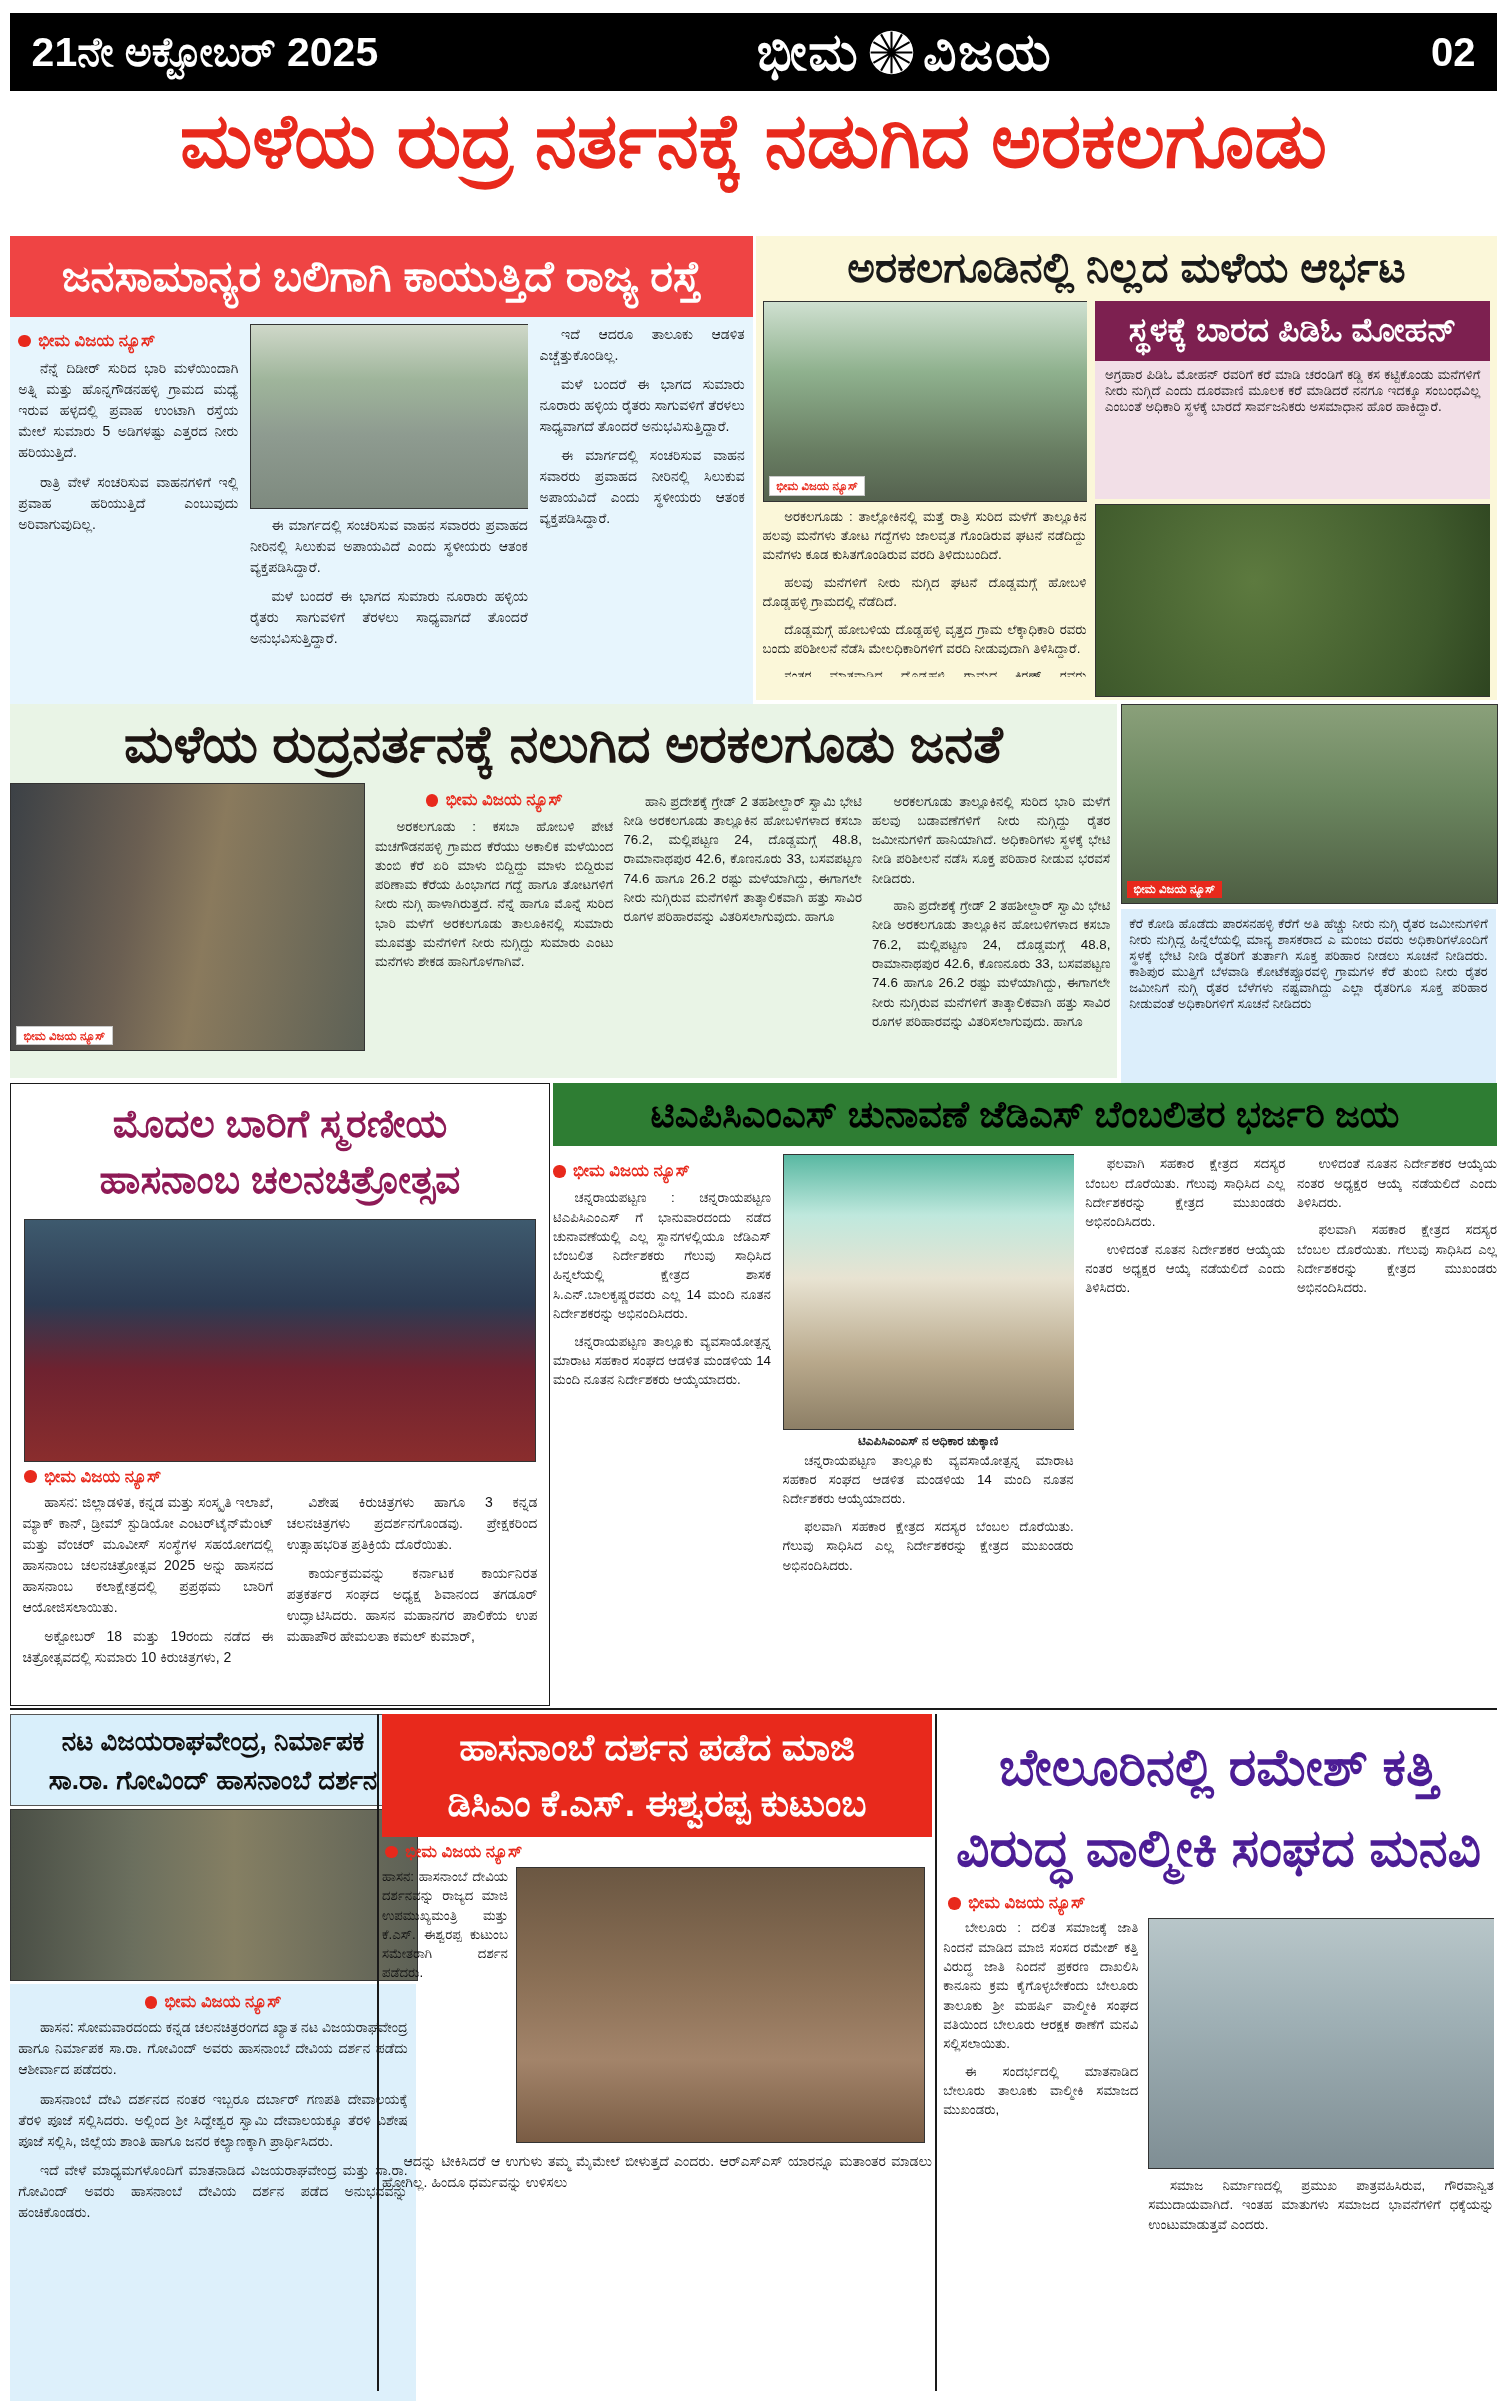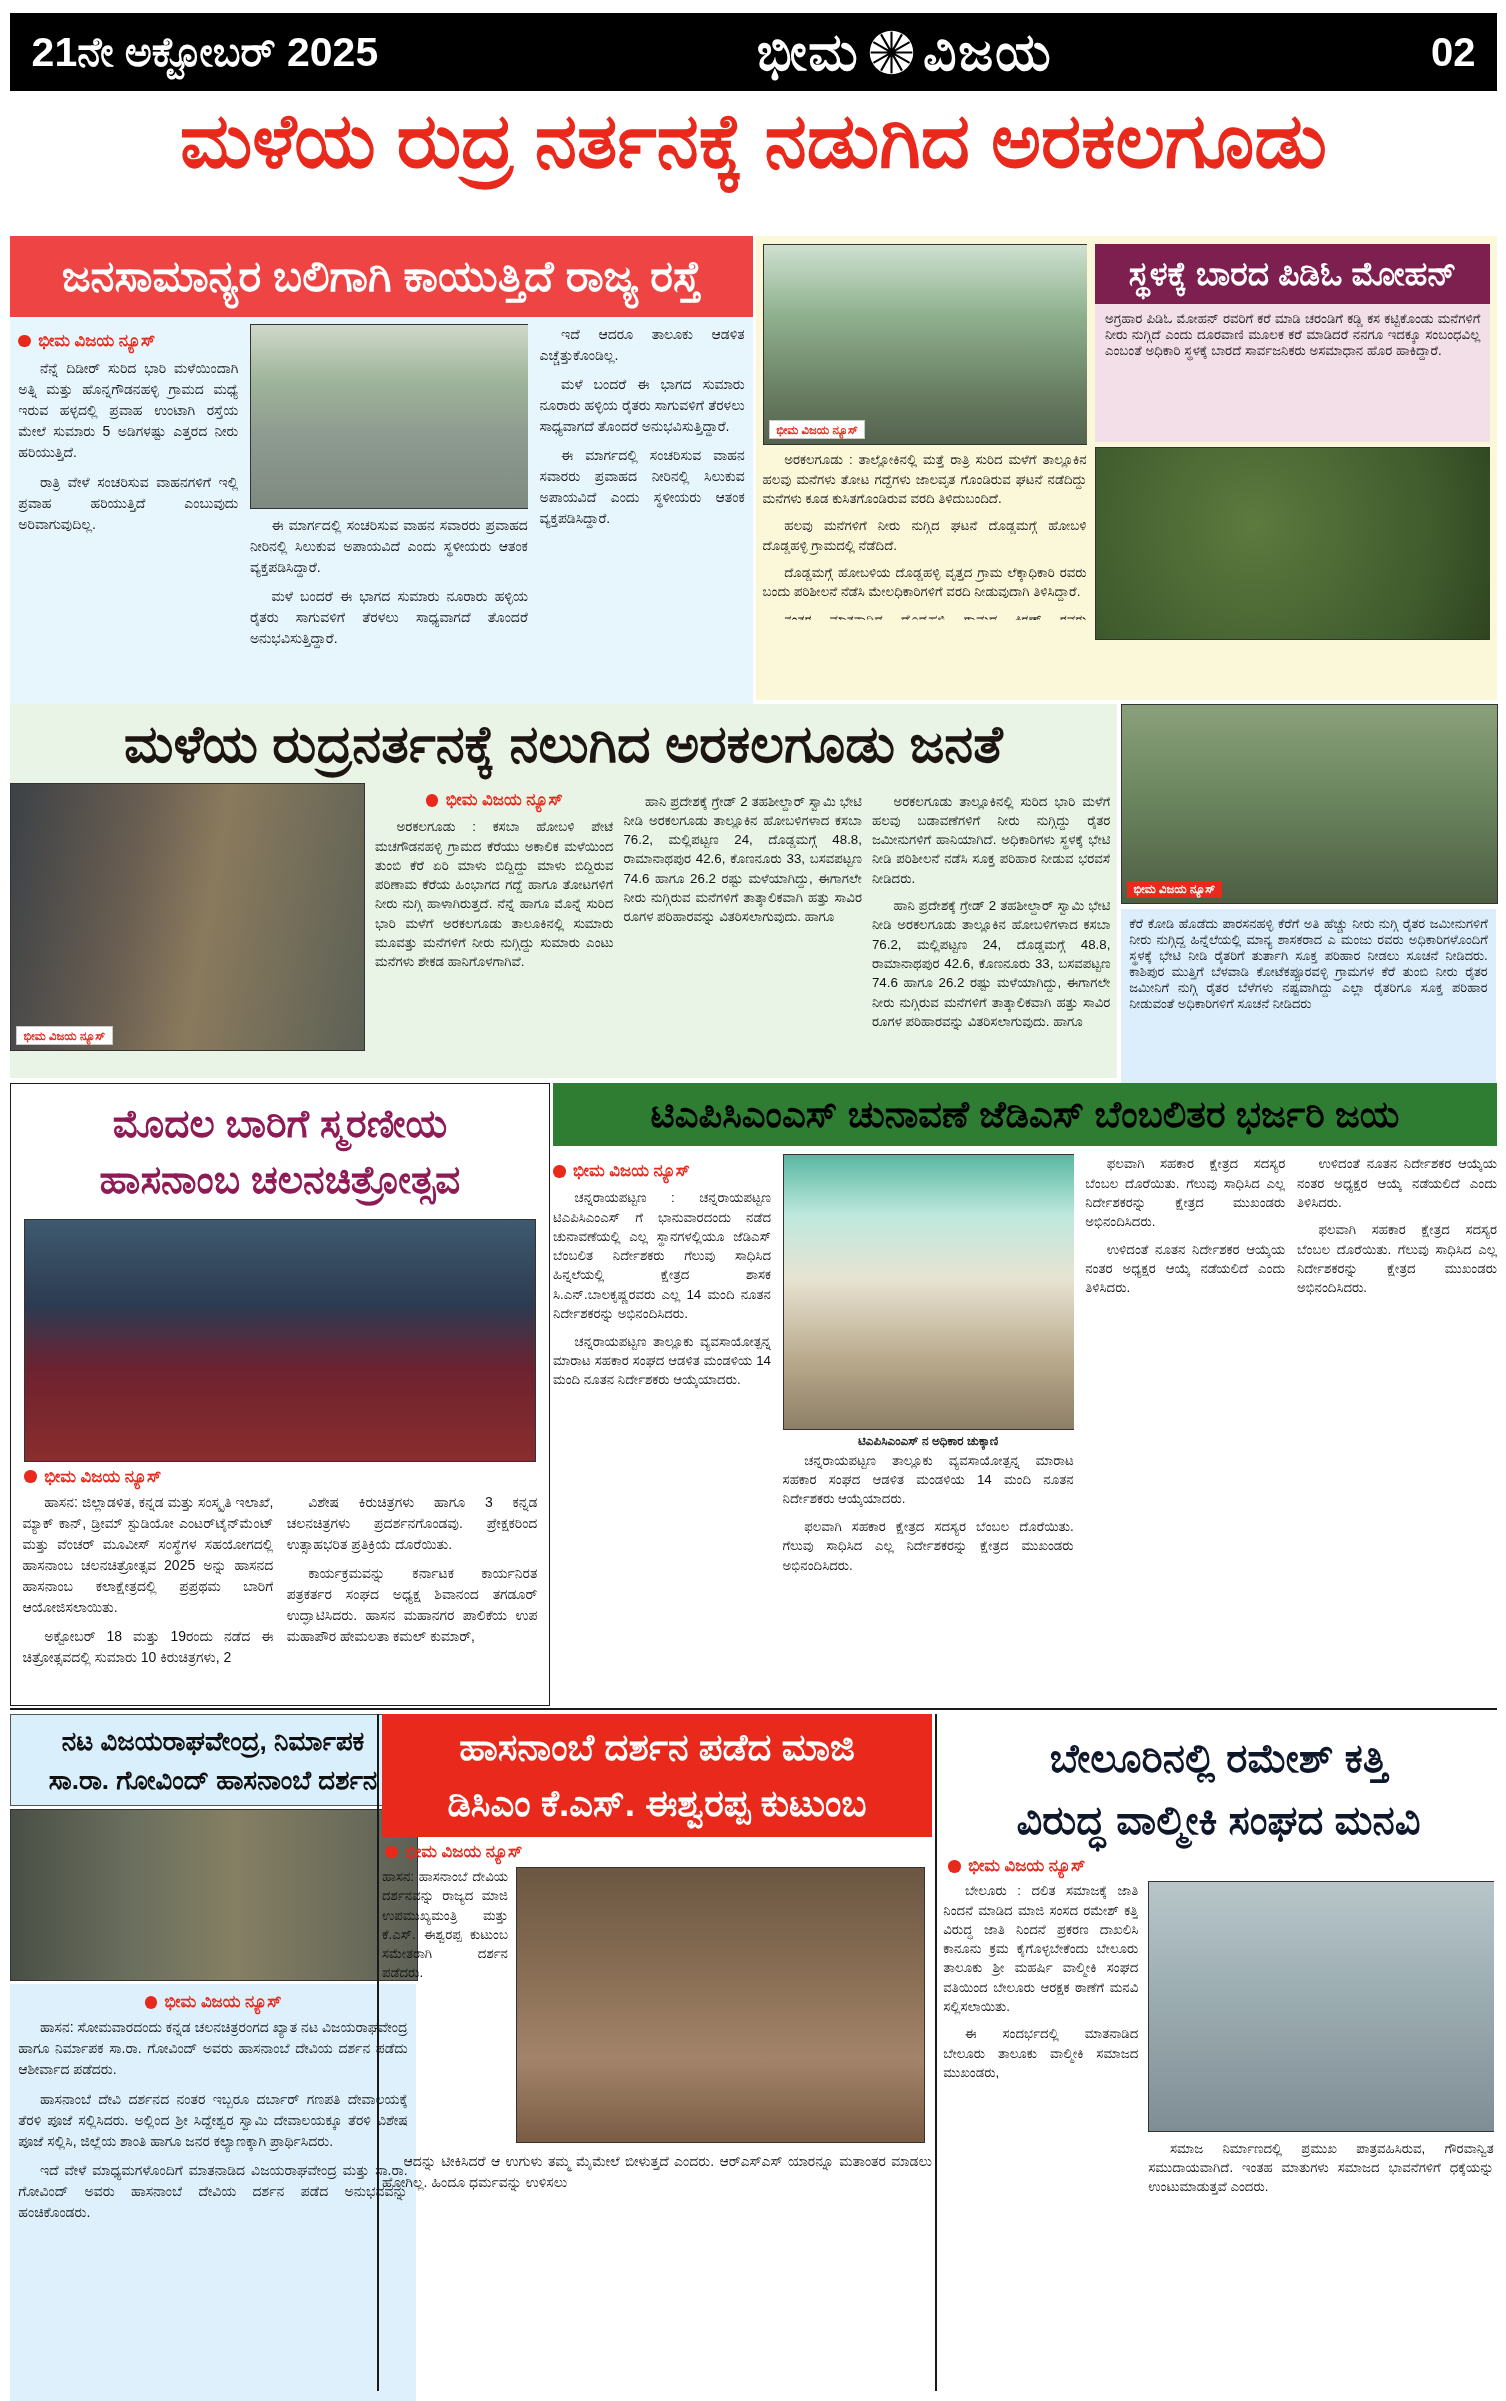--- a/index.html
+++ b/index.html
@@ -44,21 +44,21 @@
   .festbox{border:1.7px solid #1a1a1a;background:#fff;overflow:hidden;}
   .festhead{color:#8e1a56;font-weight:bold;font-size:39px;text-align:center;line-height:1.45;}
   .greenbar{background:#2e7d33;color:#000000;font-weight:bold;font-size:37px;
             display:flex;align-items:center;justify-content:center;white-space:nowrap;}
   .caption{font-size:12px;font-weight:bold;color:#222;text-align:center;padding:3.3px 1.7px;}
   
   .lbluebox{background:#d9effb;border:1.7px solid #555;color:#101010;font-weight:bold;
             font-size:26px;text-align:center;line-height:1.5;padding-top:6.6px;}
   .redbar{background:#e8291c;color:#fff;font-weight:bold;font-size:37px;text-align:center;
           line-height:1.5;display:flex;flex-direction:column;justify-content:center;}
-  .brownhead{color:#0f172a;font-weight:bold;font-size:40px;text-align:center;line-height:1.55;}
+  .brownhead{color:#4c1d95;font-weight:bold;font-size:52px;text-align:center;line-height:1.55;}
   .vr{background:#1a1a1a;}
   .hr{background:#1a1a1a;}
   .bodytext{font-size:14px;line-height:1.5;}
   .bodysm{font-size:13.3px;line-height:1.45;}
 </style>
 </head>
 <body>
 
 <div class="page">
 
@@ -109,20 +109,21 @@
         <div class="col bodytext kn">
           <p class="p">ಇದೆ ಆದರೂ ತಾಲೂಕು ಆಡಳಿತ ಎಚ್ಚೆತ್ತುಕೊಂಡಿಲ್ಲ.</p>
           <p class="p">ಮಳೆ ಬಂದರೆ ಈ ಭಾಗದ ಸುಮಾರು ನೂರಾರು ಹಳ್ಳಿಯ ರೈತರು ಸಾಗುವಳಿಗೆ ತೆರಳಲು ಸಾಧ್ಯವಾಗದೆ ತೊಂದರೆ ಅನುಭವಿಸುತ್ತಿದ್ದಾರೆ.</p>
           <p class="p">ಈ ಮಾರ್ಗದಲ್ಲಿ ಸಂಚರಿಸುವ ವಾಹನ ಸವಾರರು ಪ್ರವಾಹದ ನೀರಿನಲ್ಲಿ ಸಿಲುಕುವ ಅಪಾಯವಿದೆ ಎಂದು ಸ್ಥಳೀಯರು ಆತಂಕ ವ್ಯಕ್ತಪಡಿಸಿದ್ದಾರೆ.</p>
         </div>
       </div>
     </div>
   </div>
 
   <div class="abs creambox" style="left:756px;top:236px;width:741px;height:464px;">
+    <div class="creamhead">ಅರಕಲಗೂಡಿನಲ್ಲಿ ನಿಲ್ಲದ ಮಳೆಯ ಆರ್ಭಟ</div>
     <div class="cols" style="margin-top:8.3px;padding:0 6.6px;gap:8.3px;">
       <div class="col" style="flex:0 0 324px;">
         <div class="photo" style="width:324px;height:199px;background:linear-gradient(180deg,#cfe0d0,#8fb18e 35%,#687d62 75%,#55624f);">
           <div class="chip">ಭೀಮ ವಿಜಯ ನ್ಯೂಸ್</div>
         </div>
         <div class="bodysm kn" style="height:170px;overflow:hidden;margin-top:5px;">
           <p class="p">ಅರಕಲಗೂಡು : ತಾಲ್ಲೋಕಿನಲ್ಲಿ ಮತ್ತೆ ರಾತ್ರಿ ಸುರಿದ ಮಳೆಗೆ ತಾಲ್ಲೂಕಿನ ಹಲವು ಮನೆಗಳು ತೋಟ ಗದ್ದೆಗಳು ಜಾಲವೃತ ಗೊಂಡಿರುವ ಘಟನೆ ನಡೆದಿದ್ದು ಮನೆಗಳು ಕೂಡ ಕುಸಿತಗೊಂಡಿರುವ ವರದಿ ತಿಳಿದುಬಂದಿದೆ.</p>
           <p class="p">ಹಲವು ಮನೆಗಳಿಗೆ ನೀರು ನುಗ್ಗಿದ ಘಟನೆ ದೊಡ್ಡಮಗ್ಗೆ ಹೋಬಳಿ ದೊಡ್ಡಹಳ್ಳಿ ಗ್ರಾಮದಲ್ಲಿ ನೆಡೆದಿದೆ.</p>
           <p class="p">ದೊಡ್ಡಮಗ್ಗೆ ಹೋಬಳಿಯ ದೊಡ್ಡಹಳ್ಳಿ ವೃತ್ತದ ಗ್ರಾಮ ಲೆಕ್ಕಾಧಿಕಾರಿ ರವರು ಬಂದು ಪರಿಶೀಲನೆ ನೆಡೆಸಿ ಮೇಲಧಿಕಾರಿಗಳಿಗೆ ವರದಿ ನೀಡುವುದಾಗಿ ತಿಳಿಸಿದ್ದಾರೆ.</p>
           <p class="p">ನಂತರ ಮಾತನಾಡಿದ ದೊಡ್ಡಹಳ್ಳಿ ಗ್ರಾಮದ ಕಿರಣ್ ರವರು ಗ್ರಾಮಪಂಚಾಯಿತಿಗೆ ಚರಂಡಿ ಸ್ವಚ್ಛತೆ ಮಾಡಿ ಎಂದು ಅರ್ಜಿ ಸಲ್ಲಿಸಿದ್ದರು ಎಂದು ತಿಳಿಸಿದರು.</p>

